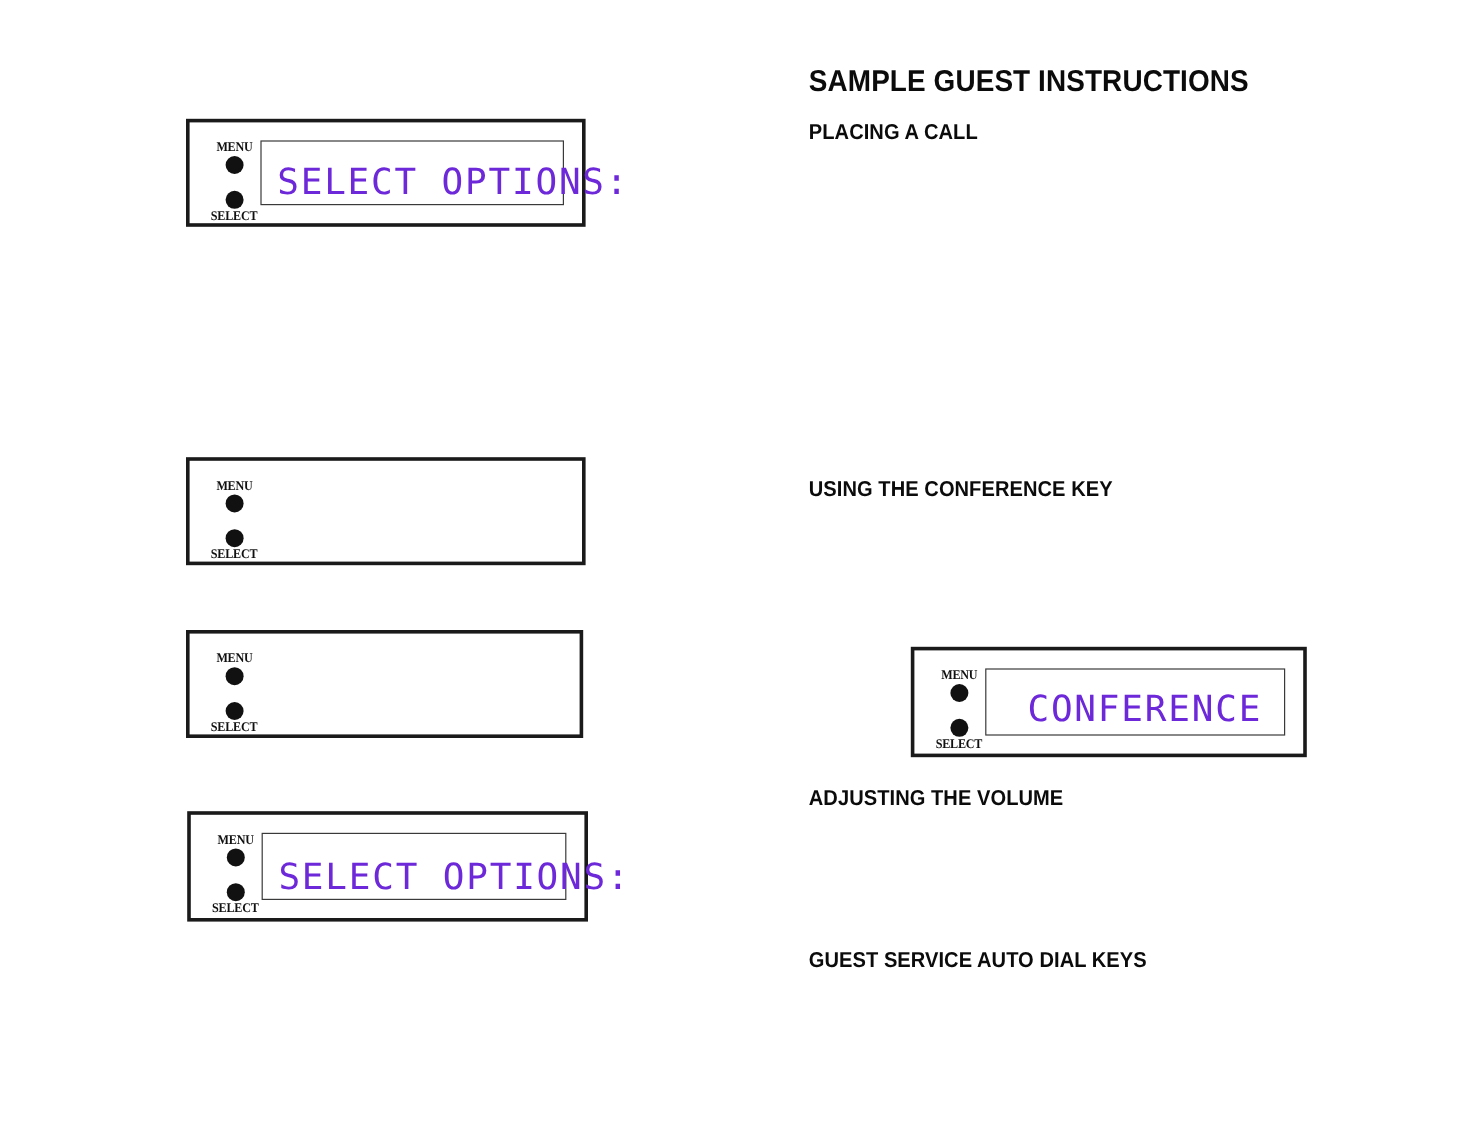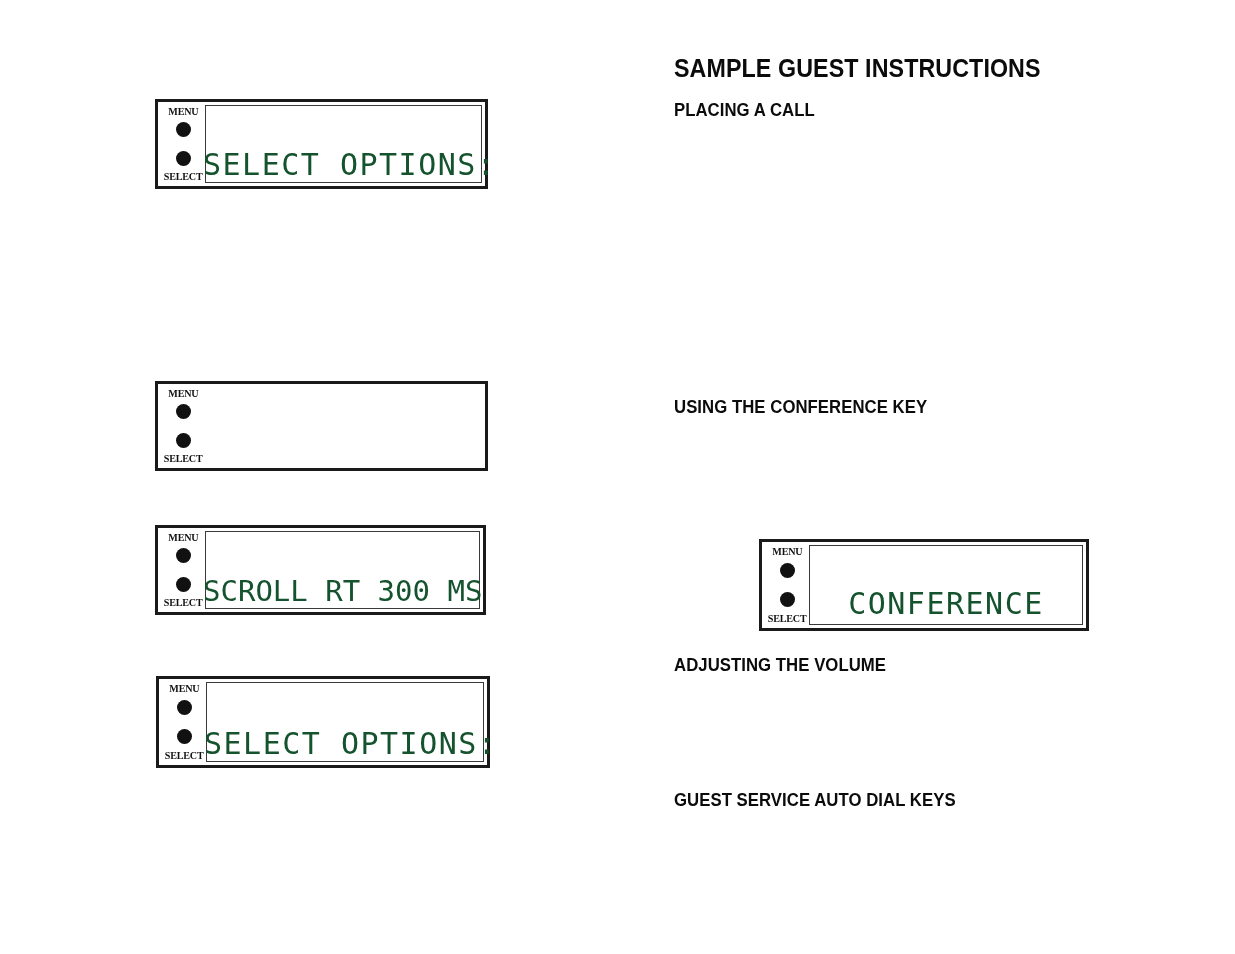--- a/index.html
+++ b/index.html
@@ -22,21 +22,21 @@
   }
 
   
   .lcd-panel {
     position: absolute;
     box-sizing: border-box;
     border: 3px solid #1a1a1a;
     background: #ffffff;
     display: flex;
     align-items: stretch;
-    padding: 3px;
+    padding: 15px;
   }
 
   .key-column {
     box-sizing: border-box;
     width: 44px;
     flex: 0 0 44px;
     display: flex;
     flex-direction: column;
     align-items: center;
     justify-content: space-between;
@@ -74,29 +74,29 @@
     box-sizing: border-box;
     flex: 1 1 auto;
     border: 1.5px solid #3a3a3a;
     background: #ffffff;
     position: relative;
     overflow: visible;
   }
 
   .lcd-text {
     position: absolute;
-    left: 0;
+    left: 16px;
     right: 0;
     bottom: 1px;
     font-family: "DejaVu Sans Mono", monospace;
     font-size: 30px;
     line-height: 32px;
     font-weight: 500;
     letter-spacing: 1.5px;
-    color: #14532d;
+    color: #6d28d9;
     white-space: nowrap;
   }
 
   .lcd-text.align-left {
     text-align: left;
     margin-left: -3px;
   }
 
   .lcd-text.align-center {
     text-align: center;
@@ -162,23 +162,20 @@
 
   <div class="lcd-panel" style="left:155px; top:525px; width:331px; height:90px;">
     <div class="key-column">
       <span class="key-label">MENU</span>
       <span class="key-dots">
         <span class="key-dot"></span>
         <span class="key-dot"></span>
       </span>
       <span class="key-label">SELECT</span>
     </div>
-    <div class="lcd-screen">
-      <div class="lcd-text align-left" style="font-size:29px; letter-spacing:0px;">SCROLL RT 300 MS</div>
-    </div>
   </div>
 
   <div class="lcd-panel" style="left:156px; top:676px; width:334px; height:92px;">
     <div class="key-column">
       <span class="key-label">MENU</span>
       <span class="key-dots">
         <span class="key-dot"></span>
         <span class="key-dot"></span>
       </span>
       <span class="key-label">SELECT</span>

